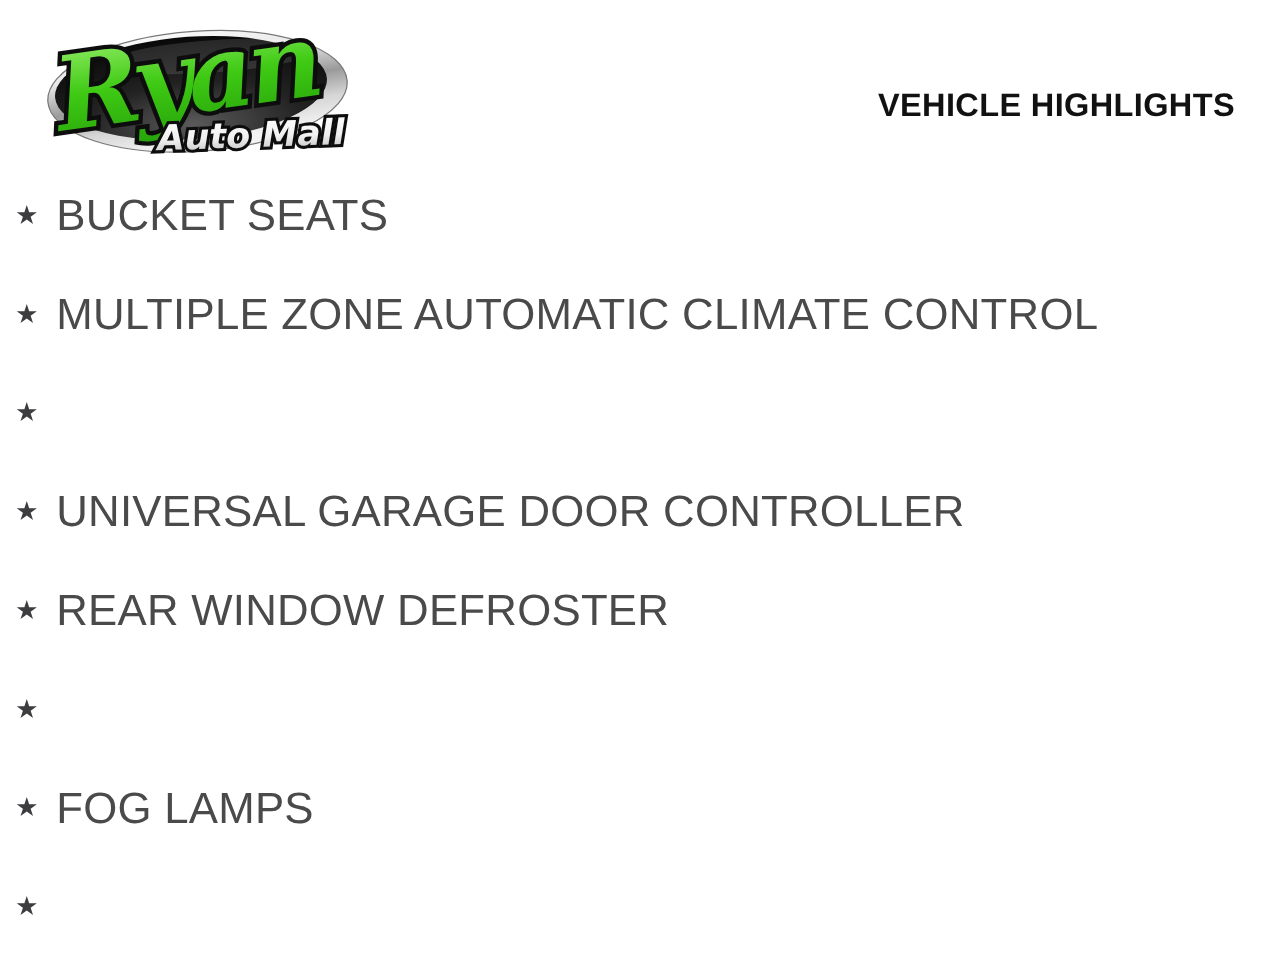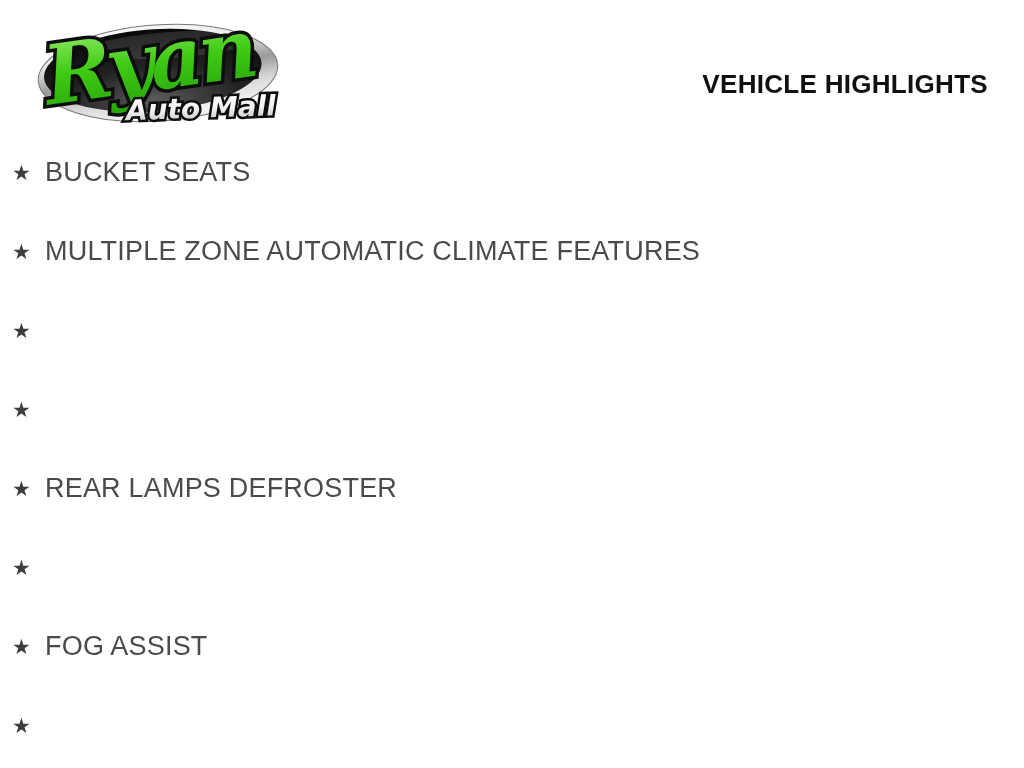--- a/index.html
+++ b/index.html
@@ -41,21 +41,21 @@
     align-items: center;
   }
   .hl-star {
     width: 33px;
     flex: 0 0 33px;
     font-size: 21px;
     color: #3d3d3f;
     line-height: 1;
   }
   .hl-label {
-    font-size: 27px;
+    font-size: 35px;
     color: #4a4a4a;
     letter-spacing: 0.2px;
     white-space: nowrap;
   }
 </style>
 </head>
 <body>
 
 <div class="logo">
   <svg viewBox="0 0 272 128" width="272" height="128" role="img" aria-label="Ryan Auto Mall">
@@ -98,35 +98,36 @@
 
 <h1 class="page-title">VEHICLE HIGHLIGHTS</h1>
 
 <div class="highlights">
   <div class="hl-row">
     <span class="hl-star">★</span>
     <span class="hl-label">BUCKET SEATS</span>
   </div>
   <div class="hl-row">
     <span class="hl-star">★</span>
-    <span class="hl-label">MULTIPLE ZONE AUTOMATIC CLIMATE FEATURES</span>
+    <span class="hl-label">MULTIPLE ZONE AUTOMATIC CLIMATE CONTROL</span>
   </div>
   <div class="hl-row">
     <span class="hl-star">★</span>
   </div>
   <div class="hl-row">
     <span class="hl-star">★</span>
+    <span class="hl-label">UNIVERSAL GARAGE DOOR CONTROLLER</span>
   </div>
   <div class="hl-row">
     <span class="hl-star">★</span>
-    <span class="hl-label">REAR LAMPS DEFROSTER</span>
+    <span class="hl-label">REAR WINDOW DEFROSTER</span>
   </div>
   <div class="hl-row">
     <span class="hl-star">★</span>
   </div>
   <div class="hl-row">
     <span class="hl-star">★</span>
-    <span class="hl-label">FOG ASSIST</span>
+    <span class="hl-label">FOG LAMPS</span>
   </div>
   <div class="hl-row">
     <span class="hl-star">★</span>
   </div>
 </div>
 
 </body></html>

